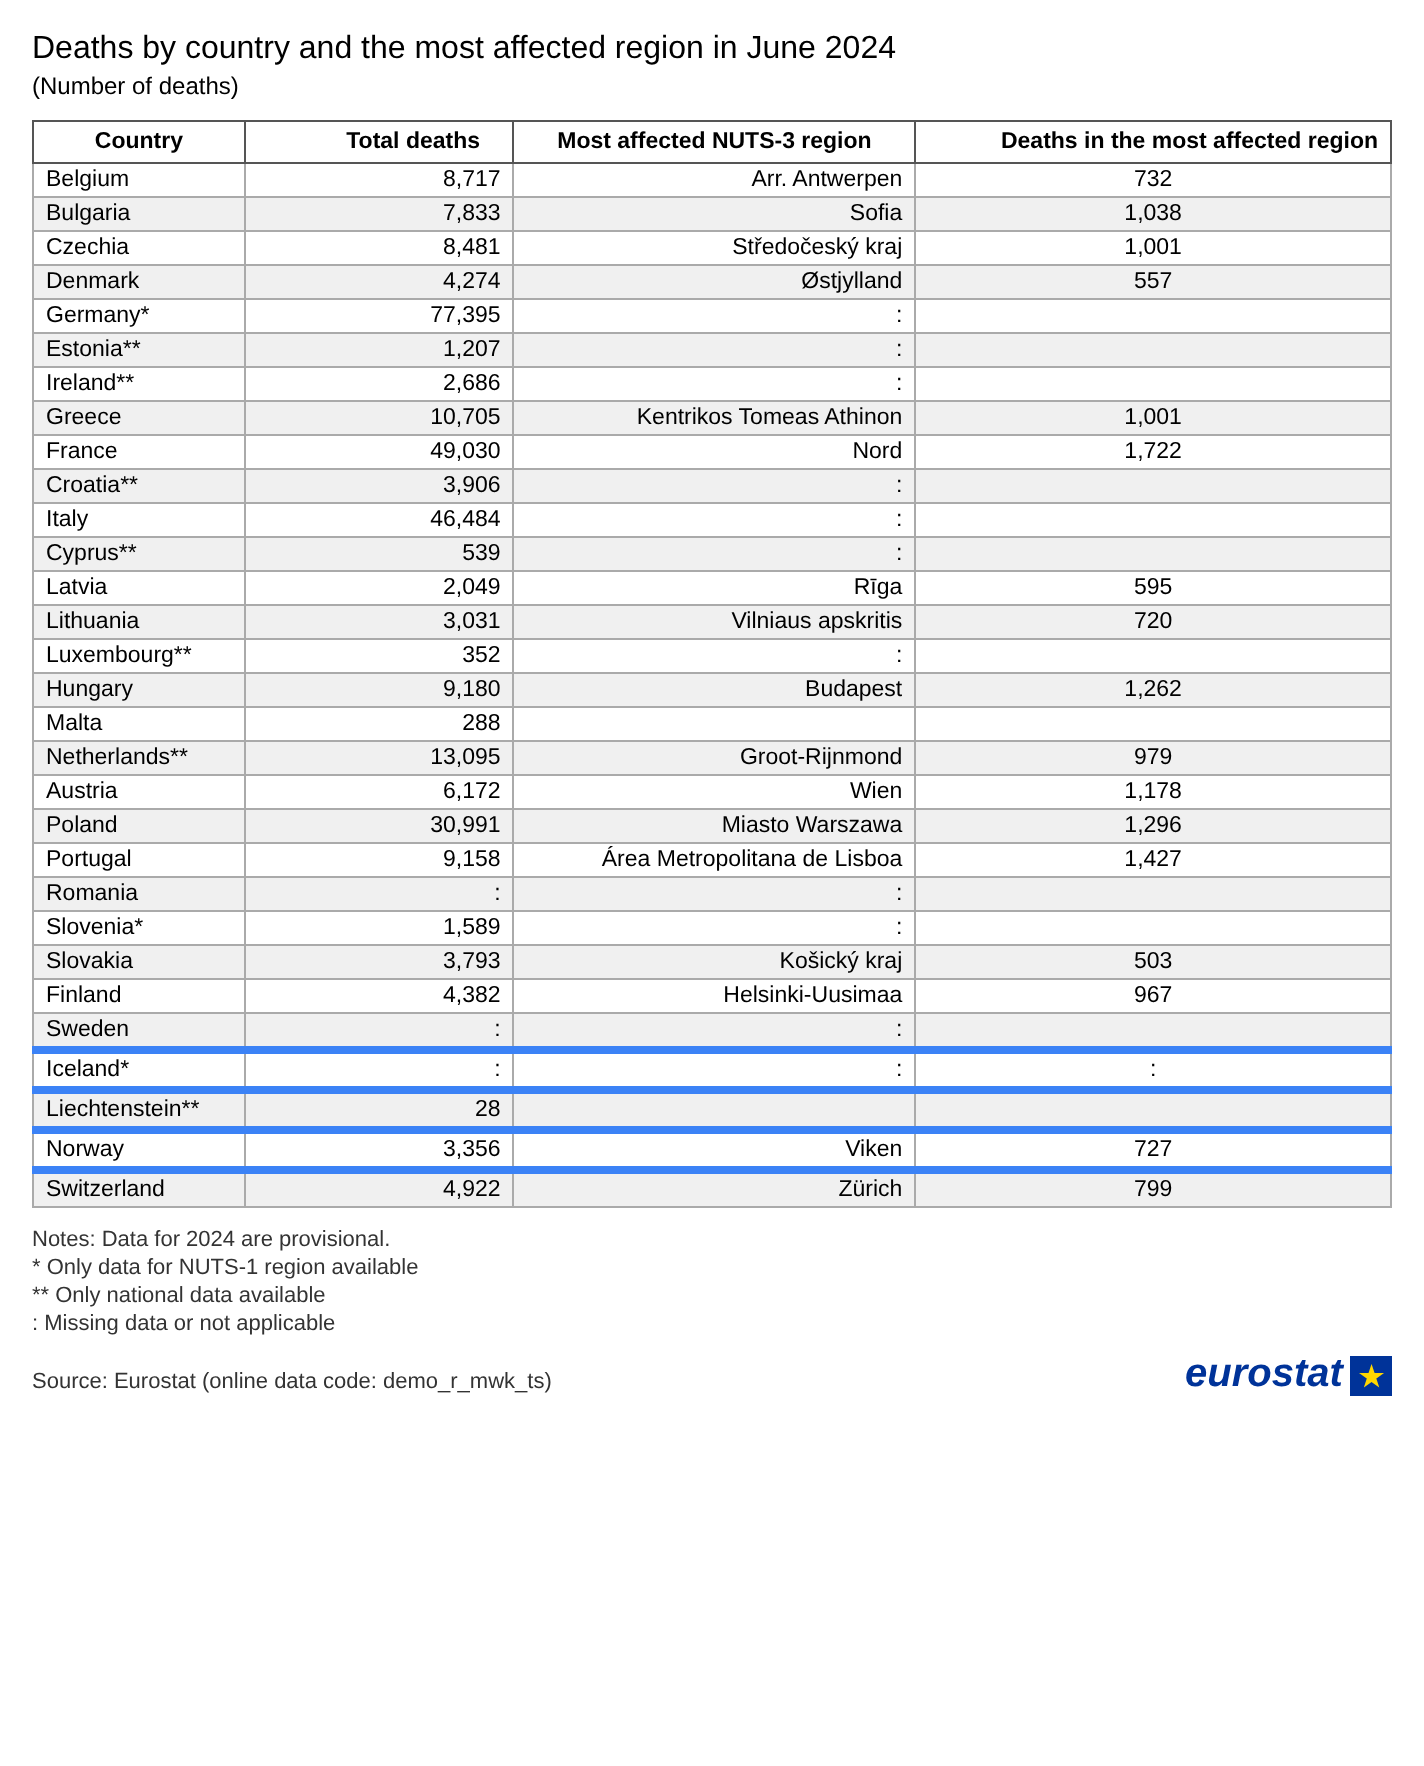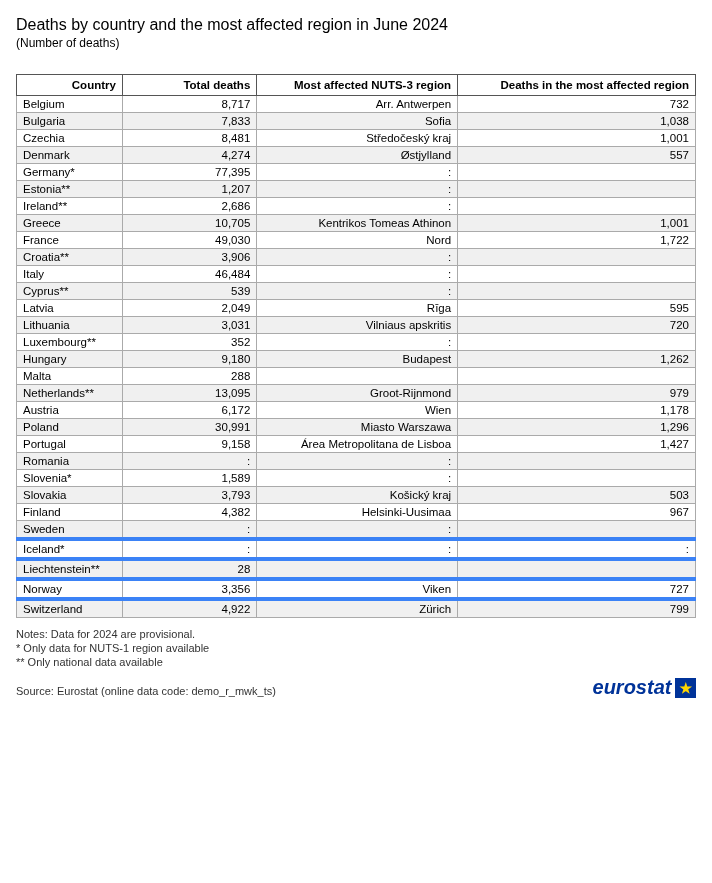--- a/index.html
+++ b/index.html
@@ -10,31 +10,31 @@
       color: #000;
       padding: 16px;
       width: 712px;
     }
     .title {
       font-size: 16px;
       margin-bottom: 2px;
     }
     .subtitle {
       font-size: 12px;
-      margin-bottom: 24px;
+      margin-bottom: 10px;
     }
     table {
       width: 100%;
       border-collapse: collapse;
       font-size: 11.5px;
     }
     thead th {
       border: 1px solid #555;
       padding: 4px 6px;
-      text-align: right;
+      text-align: center;
       font-weight: bold;
       vertical-align: bottom;
       background: #fff;
     }
     thead th:nth-child(2),
     thead th:nth-child(4) {
       text-align: right;
     }
     tbody tr {
       background: #fff;
@@ -42,21 +42,21 @@
     tbody tr:nth-child(even) {
       background: #f0f0f0;
     }
     tbody td {
       border: 1px solid #aaa;
       padding: 2px 6px;
     }
     td.country { text-align: left; }
     td.total { text-align: right; }
     td.region { text-align: right; }
-    td.deaths-region { text-align: right; }
+    td.deaths-region { text-align: center; }
     .separator-row td {
       border-top: 4px solid #3b82f6;
     }
     .notes {
       margin-top: 10px;
       font-size: 11px;
       color: #333;
     }
     .notes p {
       margin-bottom: 2px;
@@ -88,21 +88,21 @@
 </head>
 <body>
 
 <p class="title">Deaths by country and the most affected region in June 2024</p>
 <p class="subtitle">(Number of deaths)</p>
 
 <table>
   <thead>
     <tr>
       <th>Country</th>
-      <th style="text-align:right;padding-left:40px;">Total deaths</th>
+      <th style="text-align:center;padding-left:40px;">Total deaths</th>
       <th>Most affected NUTS-3 region</th>
       <th style="text-align:right;">Deaths in the most affected region</th>
     </tr>
   </thead>
   <tbody id="table-body">
   <tr>
         <td class="country">Belgium</td>
         <td class="total">8,717</td>
         <td class="region">Arr. Antwerpen</td>
         <td class="deaths-region">732</td>
@@ -281,20 +281,21 @@
         <td class="region">Zürich</td>
         <td class="deaths-region">799</td>
       </tr>
     </tbody>
 </table>
 
 <div class="notes">
   <p>Notes: Data for 2024 are provisional.</p>
   <p>*   Only data for NUTS-1 region available</p>
   <p>**  Only national data available</p>
+  <p>:   Missing data or not applicable</p>
   <div class="footer">
     <p>Source:  Eurostat (online data code: demo_r_mwk_ts)</p>
     <div class="eurostat-logo">
       <span>eurostat</span>
         <span class="star-box">★</span>
     </div>
   </div>
 </div>
 
 </body></html>

